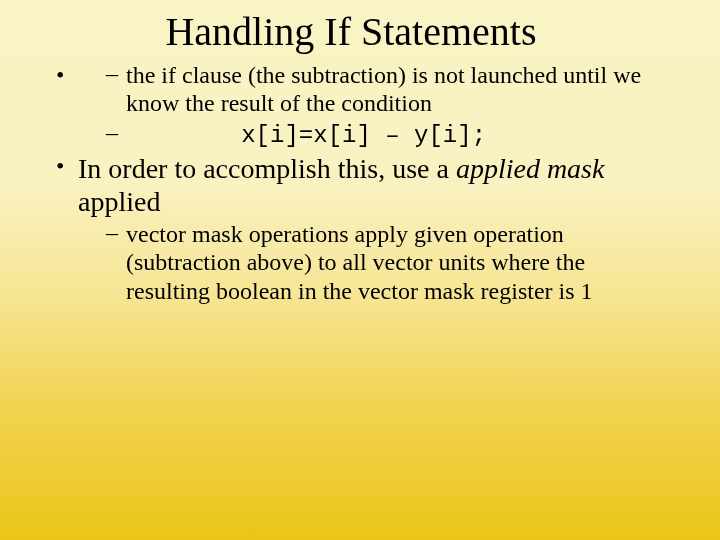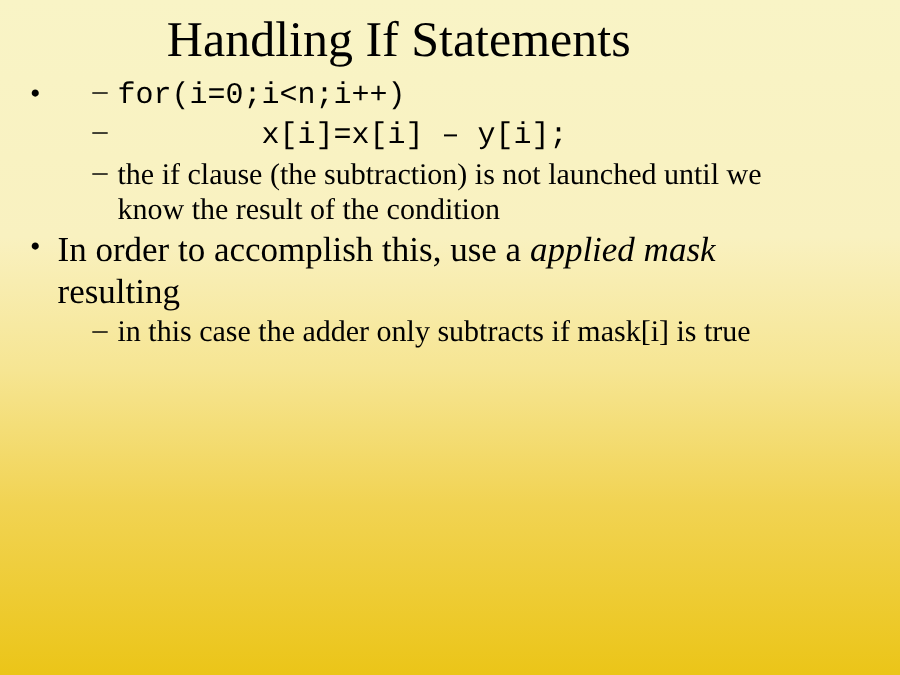--- a/index.html
+++ b/index.html
@@ -17,20 +17,21 @@
       #f6e592 55%,
       #f1d352 75%,
       #ebc518 100%);
     color: #000;
   }
   .slide {
     box-sizing: border-box;
     width: 632px;
     height: 540px;
     padding: 8px 18px 12px 24px;
+    margin-left: 32px;
   }
   .title {
     font-size: 40px;
     text-align: center;
     margin: 0 0 6px 0;
     font-weight: normal;
   }
   ul.level1 {
     list-style: none;
     margin: 0;
@@ -82,28 +83,27 @@
 <body>
 
 <div class="slide">
 
   <h1 class="title">Handling If Statements</h1>
 
   <ul class="level1">
 
     <li>
       <ul class="level2">
-        <li><span class="code">for(i=0;i&lt;n;i++)</span></li>
+        <li><span>the if clause (the subtraction) is not launched until we know the result of the condition</span></li>
         <li><span class="code">        x[i]=x[i] – y[i];</span></li>
-        <li><span>the if clause (the subtraction) is not launched until we know the result of the condition</span></li>
       </ul>
     </li>
 
     <li>
-      <span>In order to accomplish this, use a </span><span class="italic">applied mask</span><span> resulting</span>
+      <span>In order to accomplish this, use a </span><span class="italic">applied mask</span><span> applied</span>
       <ul class="level2">
-        <li><span>in this case the adder only subtracts if mask[i] is true</span></li>
+        <li><span>vector mask operations apply given operation (subtraction above) to all vector units where the resulting boolean in the vector mask register is 1</span></li>
       </ul>
     </li>
 
   </ul>
 
 </div>
 
 </body></html>

